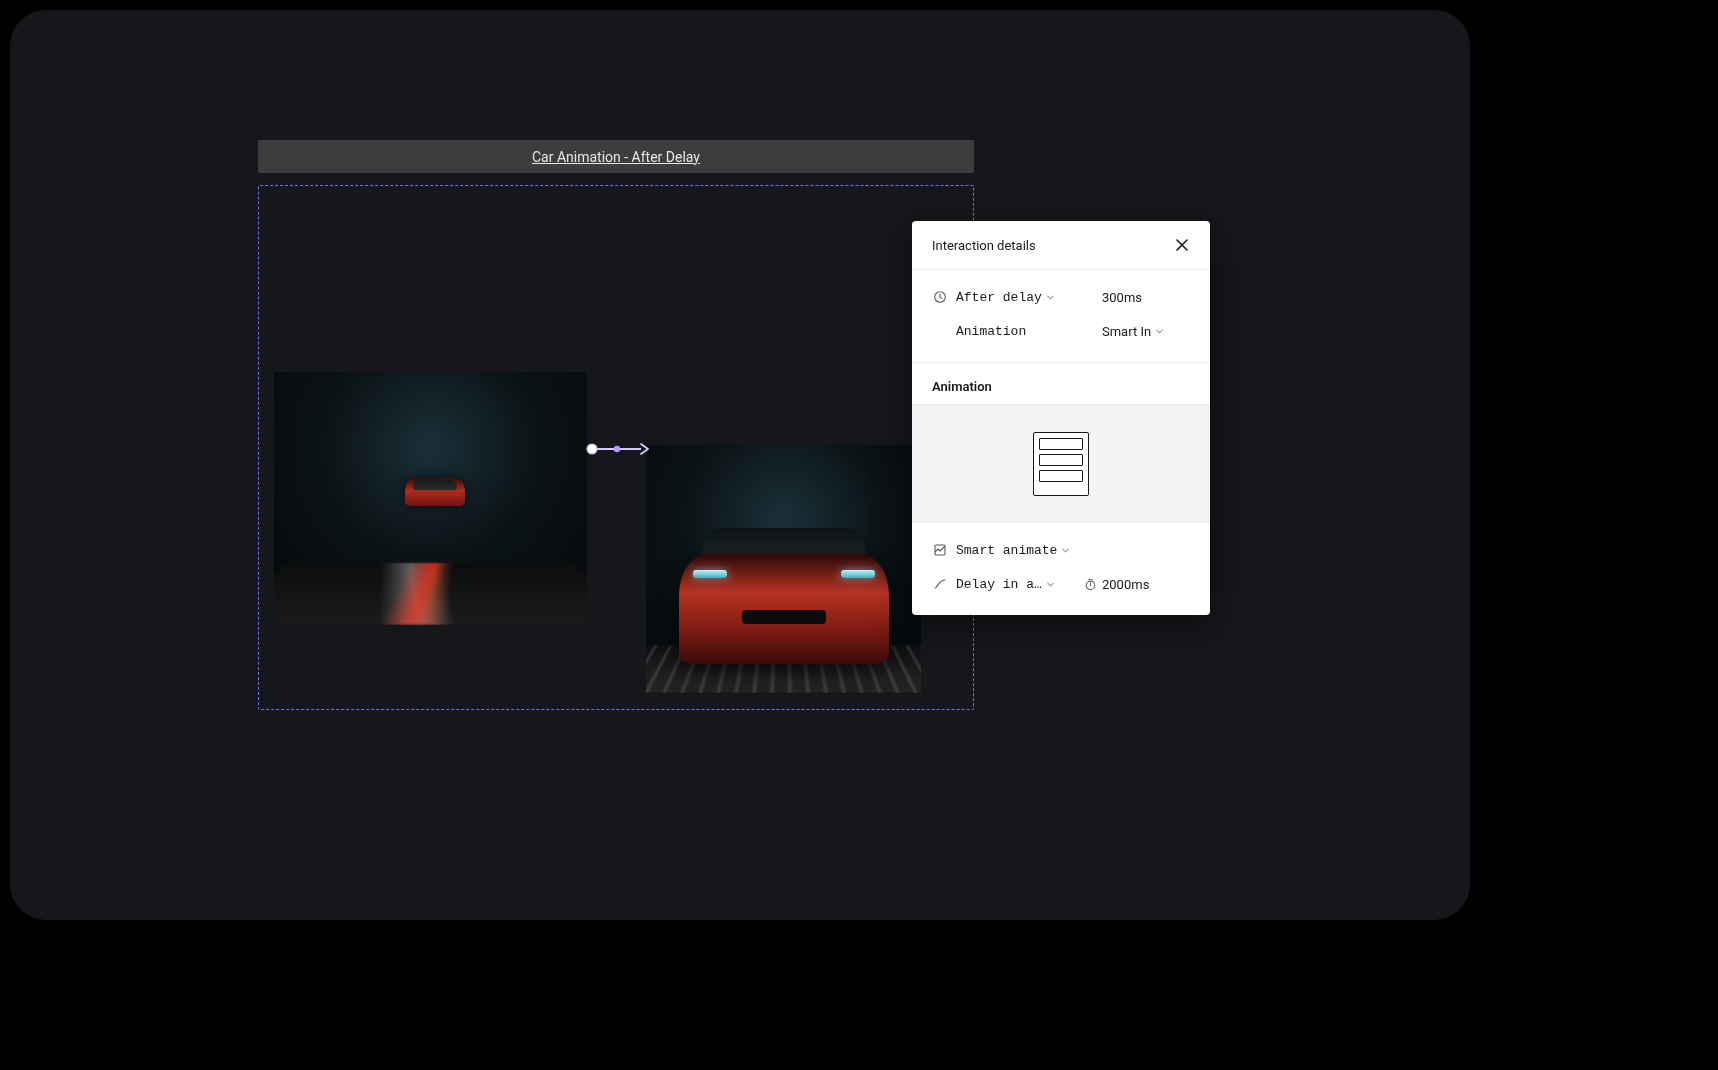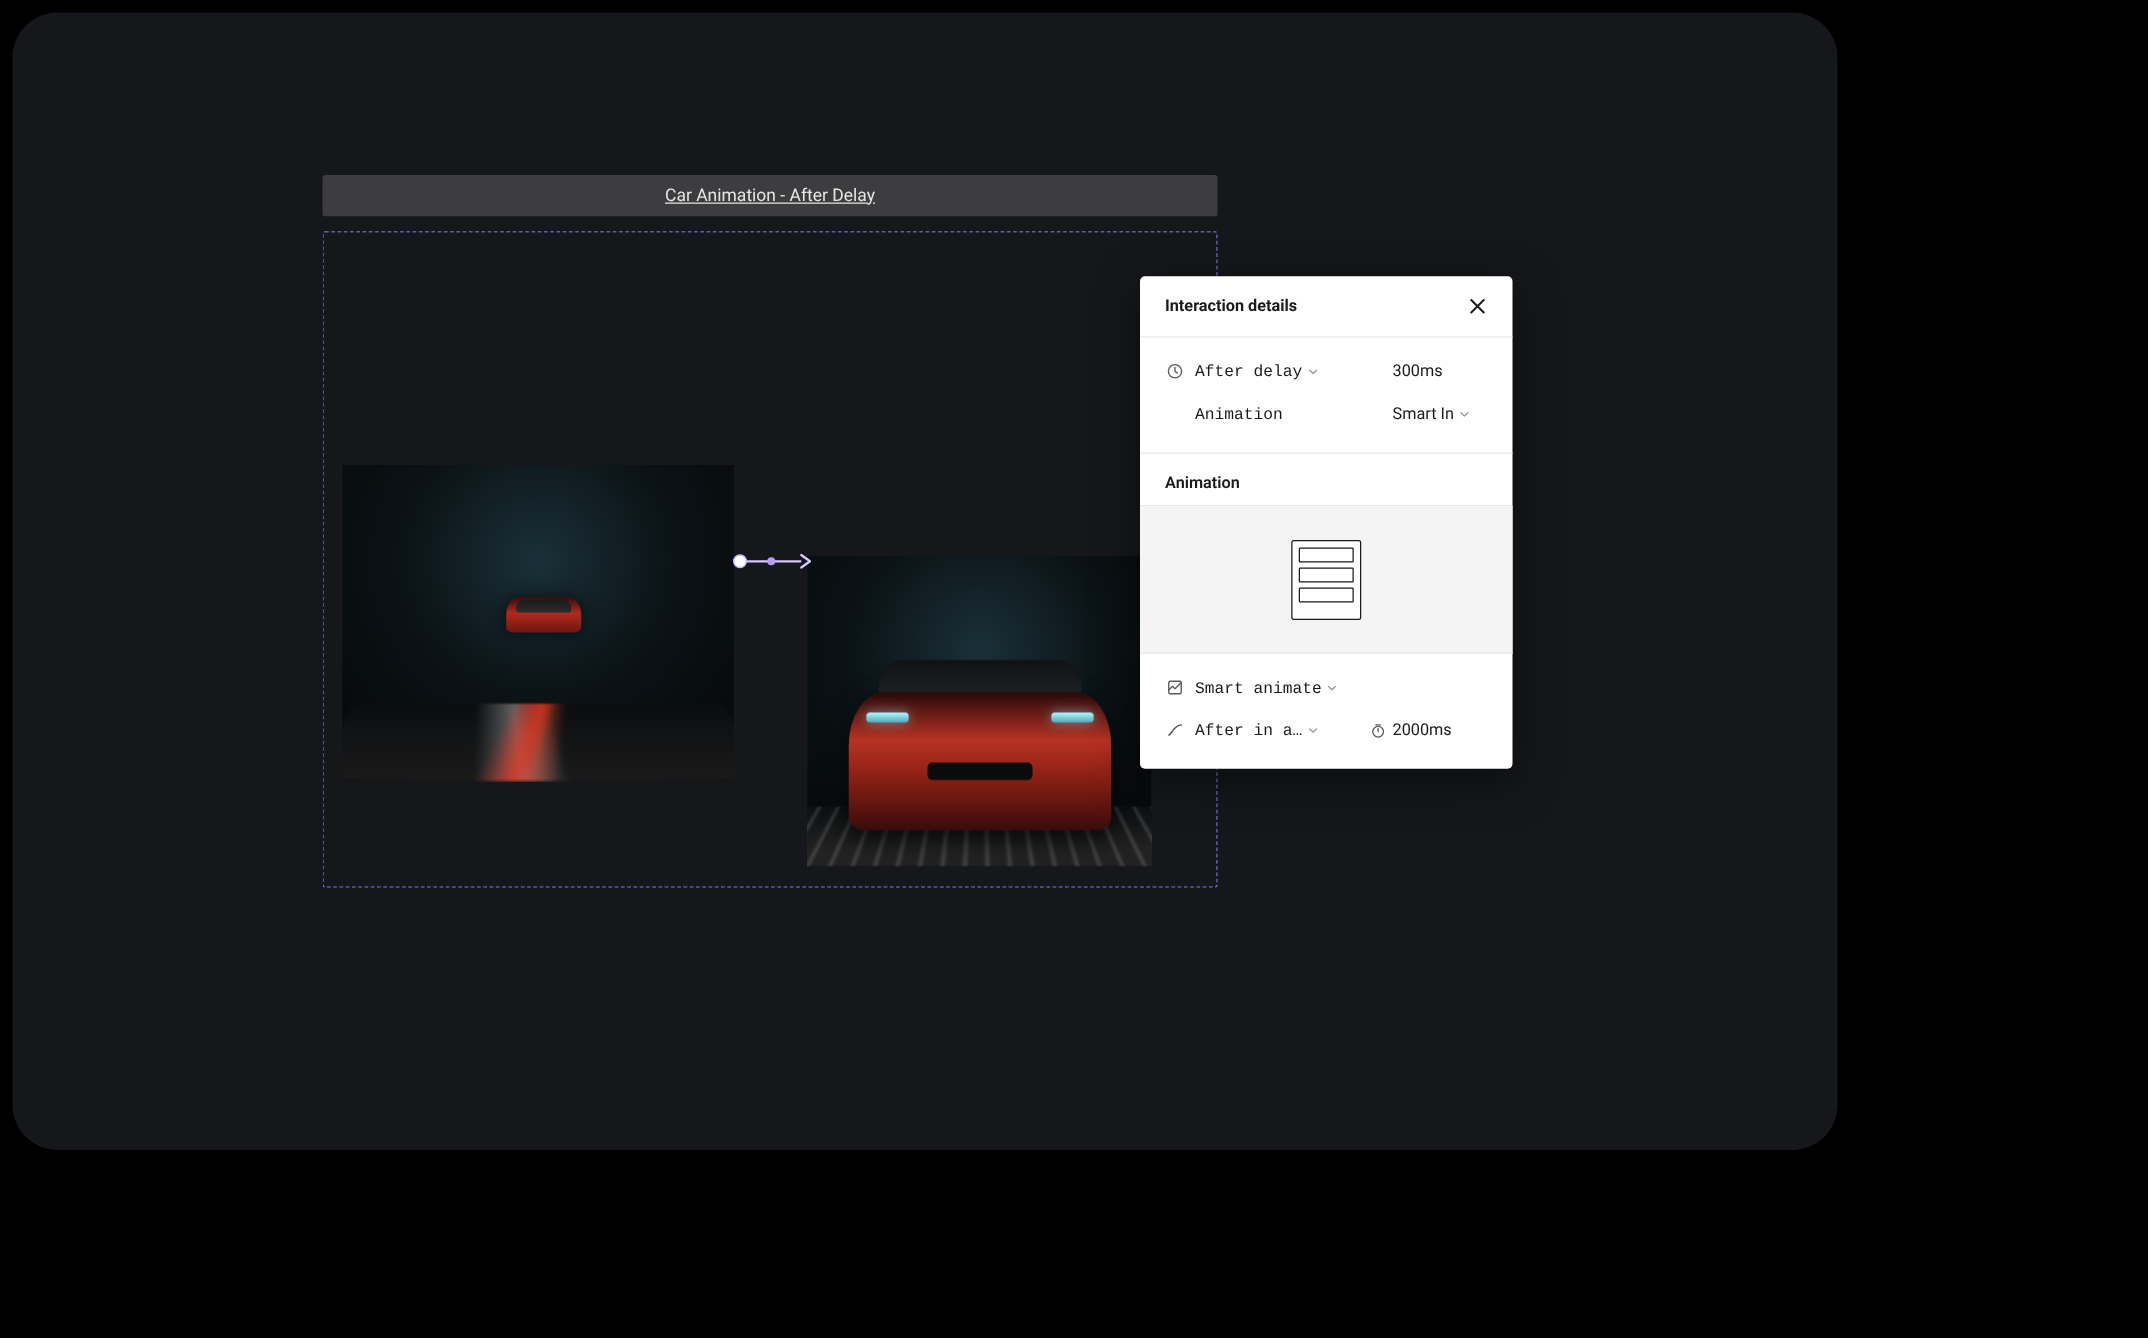--- a/index.html
+++ b/index.html
@@ -135,21 +135,21 @@
     border-radius: 4px;
     box-shadow: 0 10px 36px rgba(0,0,0,0.5), 0 0 0 1px rgba(0,0,0,0.06);
     color: #1a1a1a;
     font-size: 13px;
   }
   .panel-header {
     display:flex; align-items:center; justify-content:space-between;
     padding: 14px 18px 14px 20px;
     border-bottom: 1px solid #eaeaea;
   }
-  .panel-header h3 { font-size: 13px; font-weight: 700; }
+  .panel-header h3 { font-size: 13px; font-weight: 400; }
   .close-btn {
     width: 20px; height: 20px; display:flex; align-items:center; justify-content:center;
     cursor:pointer; color:#1a1a1a; border-radius:3px;
   }
   .panel-section {
     padding: 10px 18px 14px 20px;
     border-bottom: 1px solid #eaeaea;
   }
   .panel-section.no-border { border-bottom: none; }
   .row {
@@ -175,21 +175,21 @@
   .row .value {
     margin-left: auto;
     display:flex; align-items:center; gap:4px;
     color:#1a1a1a;
   }
   .value-slot {
     width: 90px;
     margin-left: auto;
     display:flex; align-items:center; justify-content:flex-start;
   }
-  .value-slot .value { margin-left: 12px; }
+  .value-slot .value { margin-left: 0; }
 
   .section-title {
     padding: 16px 20px 10px 20px;
     font-weight: 600;
     font-size: 13px;
     border-bottom: 1px solid #eaeaea;
   }
   .preview-area {
     height: 118px;
     background: #f4f4f4;
@@ -320,21 +320,21 @@
         </span>
       </div>
 
       <div class="row">
         <span class="icon-slot">
           <svg width="14" height="14" viewBox="0 0 14 14">
               <path d="M2 11 C 4 11, 6 3, 12 3" stroke="currentColor" stroke-width="1.2" fill="none" stroke-linecap="round"></path>
             </svg>
         </span>
         <span class="label" style="min-width:78px">
-          <span>After in a…</span>
+          <span>Delay in a…</span>
           <svg class="chev" width="9" height="9" viewBox="0 0 10 10">
               <path d="M2 3.5 L5 6.5 L8 3.5" stroke="currentColor" stroke-width="1.3" fill="none" stroke-linecap="round" stroke-linejoin="round"></path>
             </svg>
         </span>
         <span class="value-slot" style="width:110px">
           <span class="value">
             <span class="icon-slot" style="color:#5a5a5a">
               <svg width="13" height="13" viewBox="0 0 14 14">
                   <circle cx="7" cy="8" r="4.6" fill="none" stroke="currentColor" stroke-width="1.1"></circle>
                   <path d="M7 5.2 V8" stroke="currentColor" stroke-width="1.1" stroke-linecap="round"></path>

